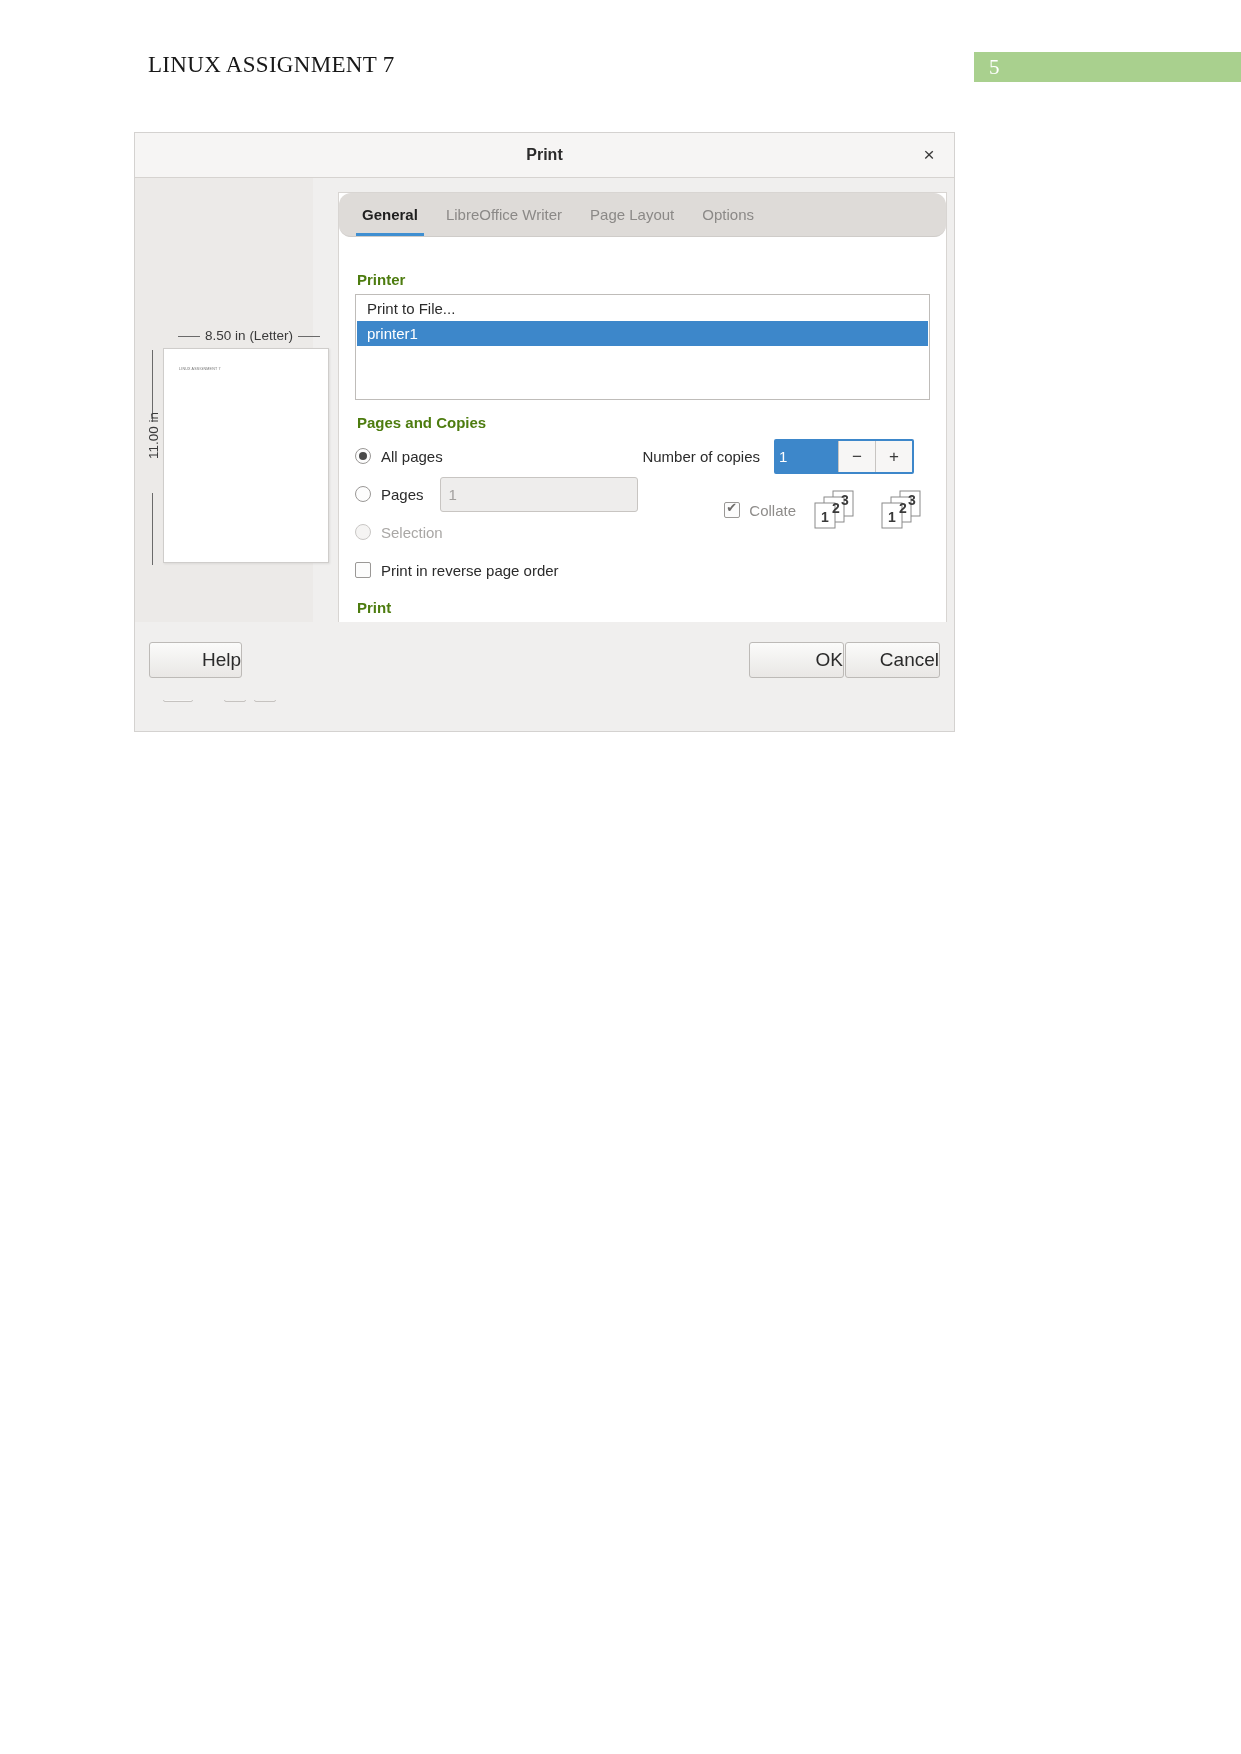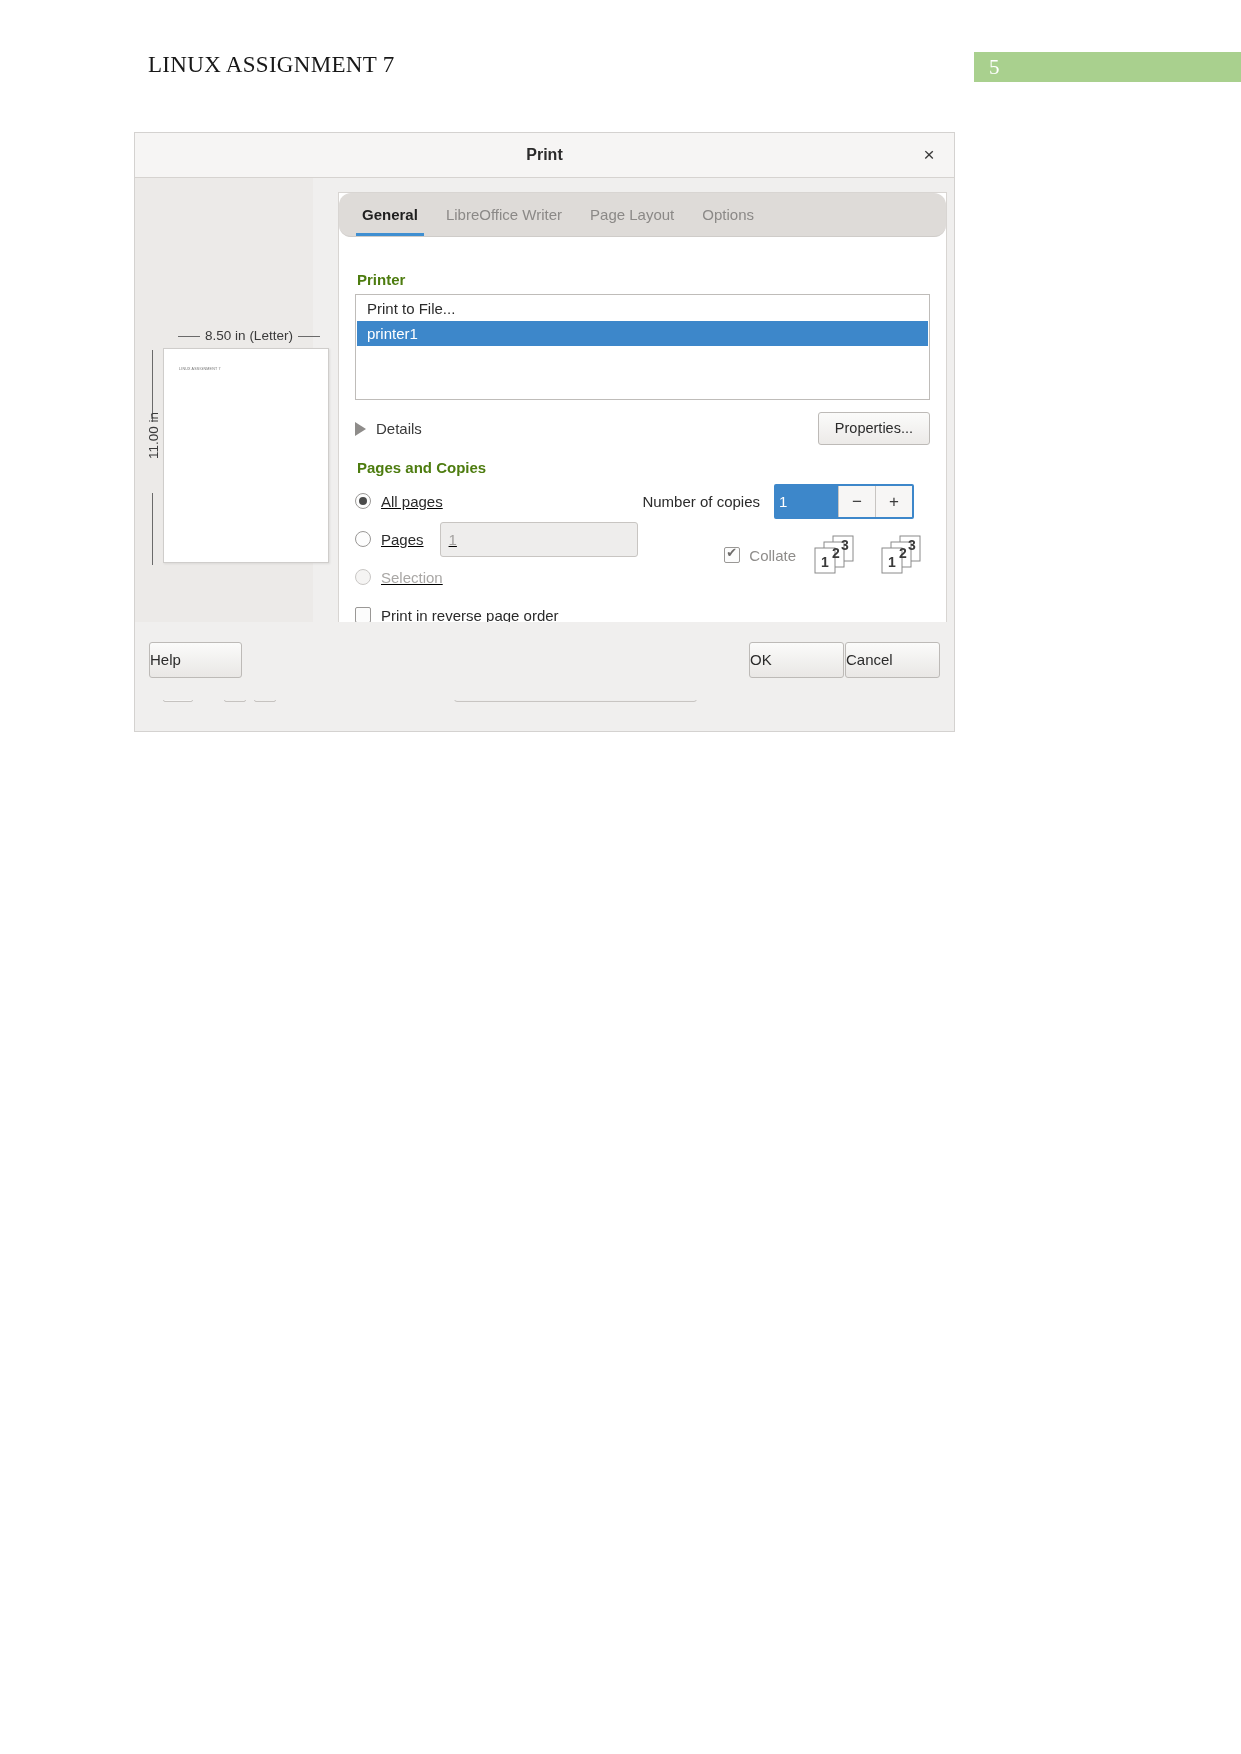--- a/index.html
+++ b/index.html
@@ -224,21 +224,20 @@
     border: 1px solid #bdbab7;
     border-radius: 3px;
     font-size: 14.5px; color: #2b2b2b;
     cursor: pointer;
   }
 
   #range-head { margin-top: 14px; }
 
   #range-grid {
     position: relative;
-    text-decoration: underline;
   }
   .opt-row {
     display: flex; align-items: center; gap: 10px;
     height: 38px;
   }
   .radio {
     width: 16px; height: 16px; border-radius: 50%;
     border: 1px solid #9a9896; background: #fdfdfd;
     position: relative; flex: none;
   }
@@ -336,22 +335,22 @@
     position: absolute; left: 0; bottom: 0;
     width: 100%; height: 78px;
     background: #f0efee;
   }
   .fbtn {
     position: absolute;
     height: 36px; line-height: 34px;
     background: linear-gradient(#fbfbfa,#e9e7e5);
     border: 1px solid #bdbab7;
     border-radius: 3px;
-    font-size: 15px; color: #2b2b2b;
-    text-align: left;
+    font-size: 19px; color: #2b2b2b;
+    text-align: right;
     cursor: pointer;
   }
   #help-btn  { left: 14px;  top: 20px; width: 93px; }
   #ok-btn    { right: 110px; top: 20px; width: 95px; }
   #cancel-btn{ right: 14px;  top: 20px; width: 95px; }
 </style>
 </head>
 <body>
 
 <div id="page">
@@ -401,27 +400,20 @@
 
         <div id="tabcontent">
 
           <div class="section-head">Printer</div>
 
           <div id="printer-list">
             <div class="printer-item">Print to File...</div>
             <div class="printer-item selected">printer1</div>
           </div>
 
-          <div id="details-row">
-            <div id="details-left">
-              <div id="details-tri"></div>
-              <div id="details-label">Details</div>
-            </div>
-            <div id="properties-btn">Properties...</div>
-          </div>
 
           <div class="section-head" id="range-head">Pages and Copies</div>
 
           <div id="range-grid">
 
             <div class="opt-row">
               <div class="radio checked"></div>
               <div class="opt-label">All pages</div>
             </div>
 

